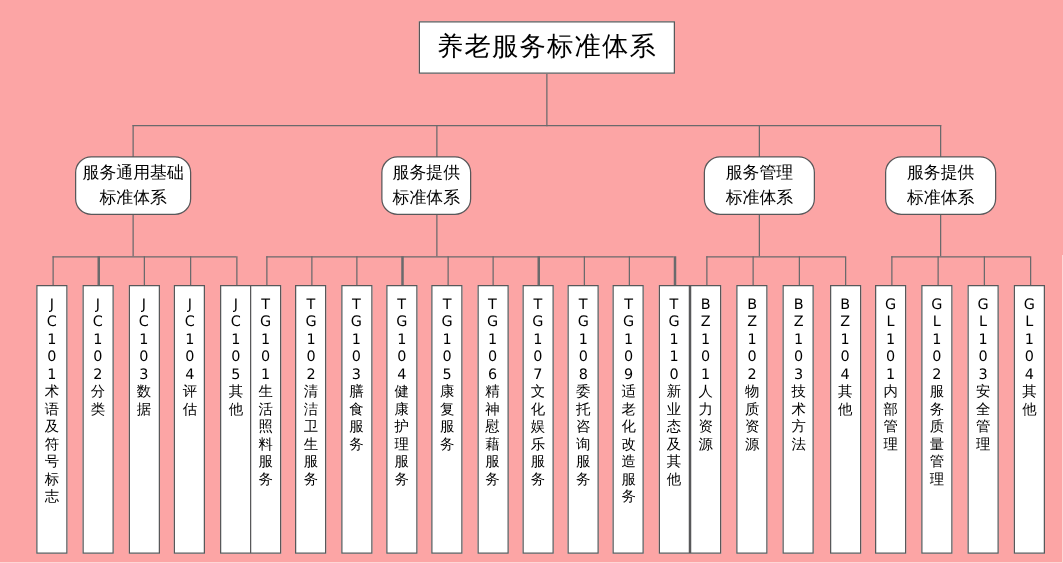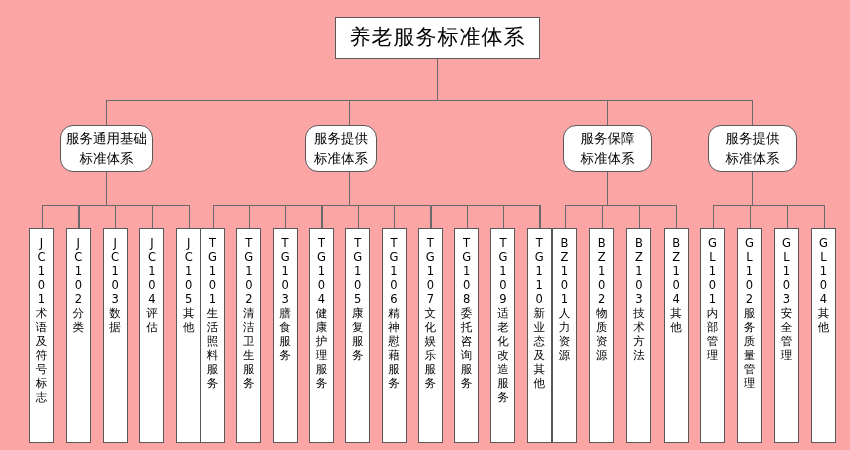--- a/index.html
+++ b/index.html
@@ -89,21 +89,21 @@
     </div>
   </div>
   <div class="node cat" style="left:305px; top:125px; width:72px; height:47px;">
     <div>
       <div>服务提供</div>
       <div>标准体系</div>
     </div>
   </div>
   <div class="node cat" style="left:563px; top:125px; width:89px; height:47px;">
     <div>
-      <div>服务保障</div>
+      <div>服务管理</div>
       <div>标准体系</div>
     </div>
   </div>
   <div class="node cat" style="left:708px; top:125px; width:89px; height:47px;">
     <div>
       <div>服务提供</div>
       <div>标准体系</div>
     </div>
   </div>
 

